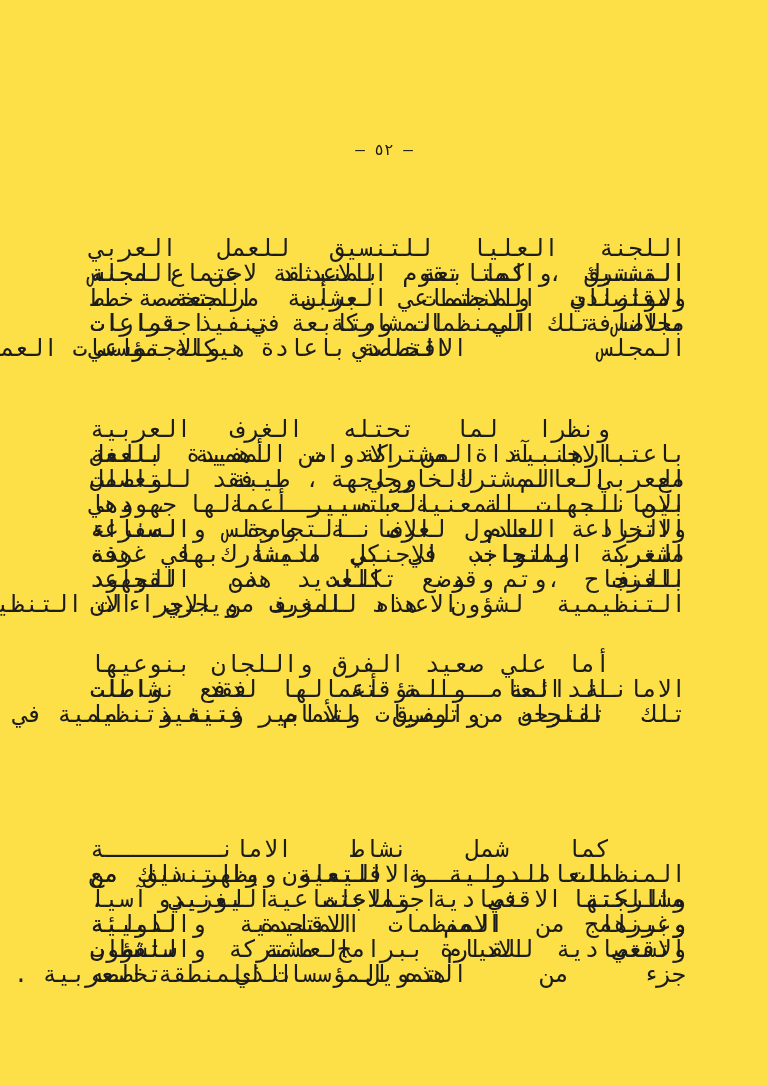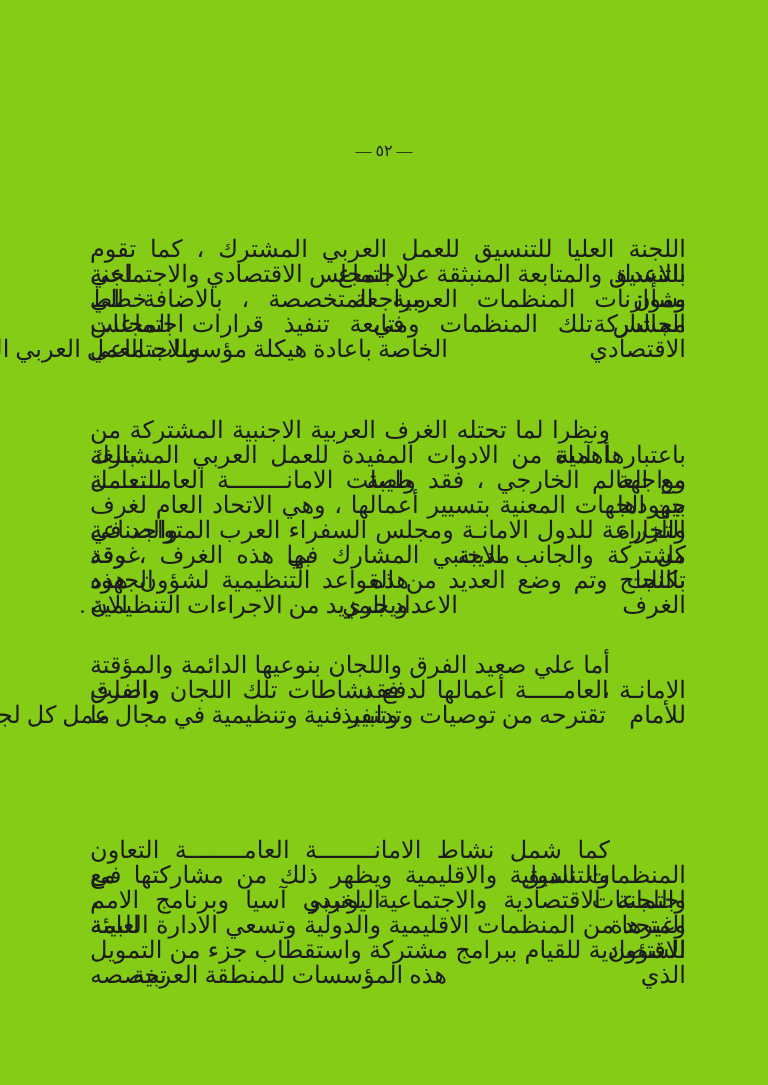--- a/index.html
+++ b/index.html
@@ -4,24 +4,24 @@
 <style>
   html, body {
     margin: 0;
     padding: 0;
     background: #ffffff;
   }
   .page {
     position: relative;
     width: 768px;
     height: 1085px;
-    background: #84cc16;
+    background: #fde047;
     overflow: hidden;
     direction: rtl;
-    font-family: Liberation Serif, serif;
+    font-family: Liberation Mono, monospace;
     color: #1c1c1c;
   }
   .page-number {
     position: absolute;
     top: 140px;
     left: 0;
     width: 768px;
     text-align: center;
     font-size: 16px;
     line-height: 22px;

